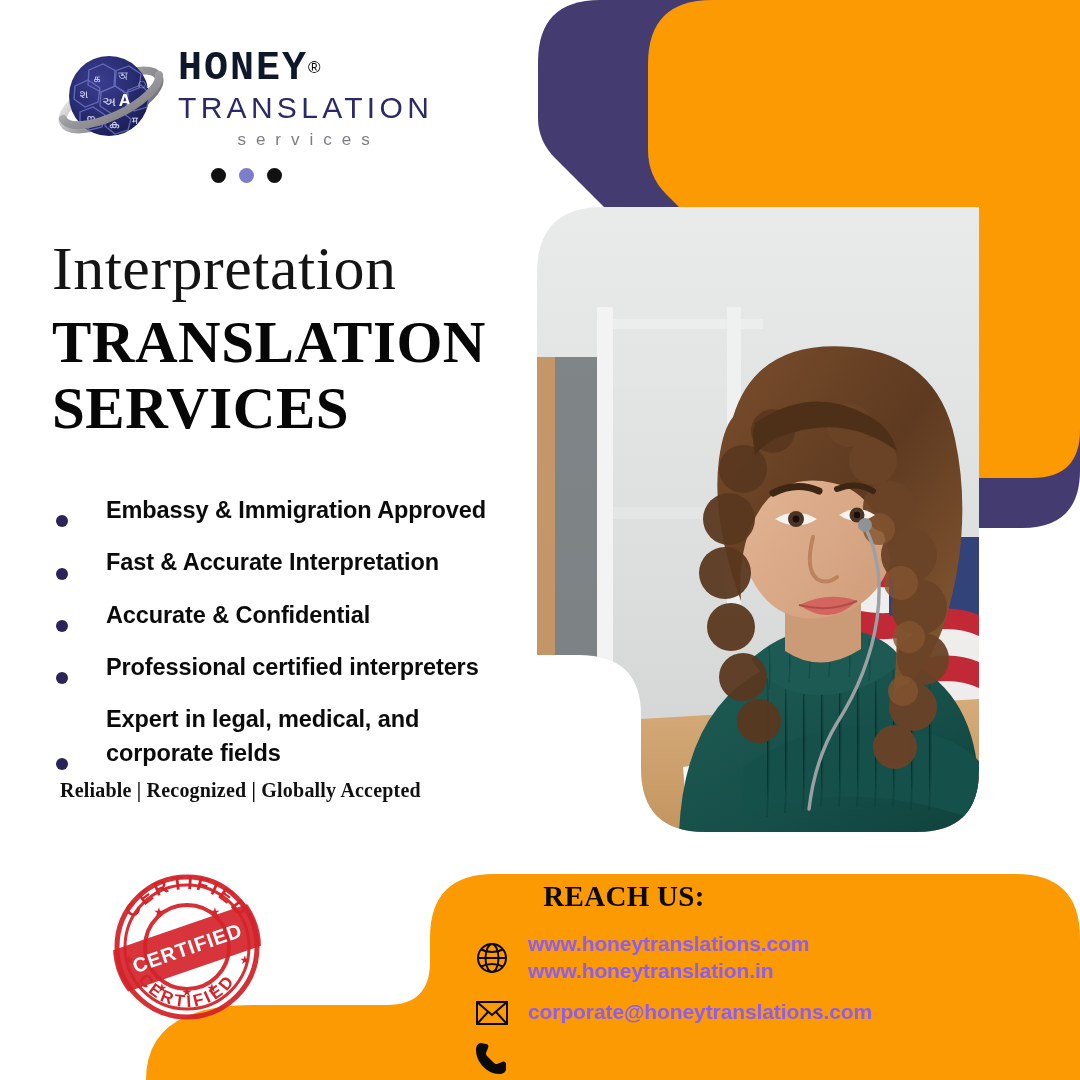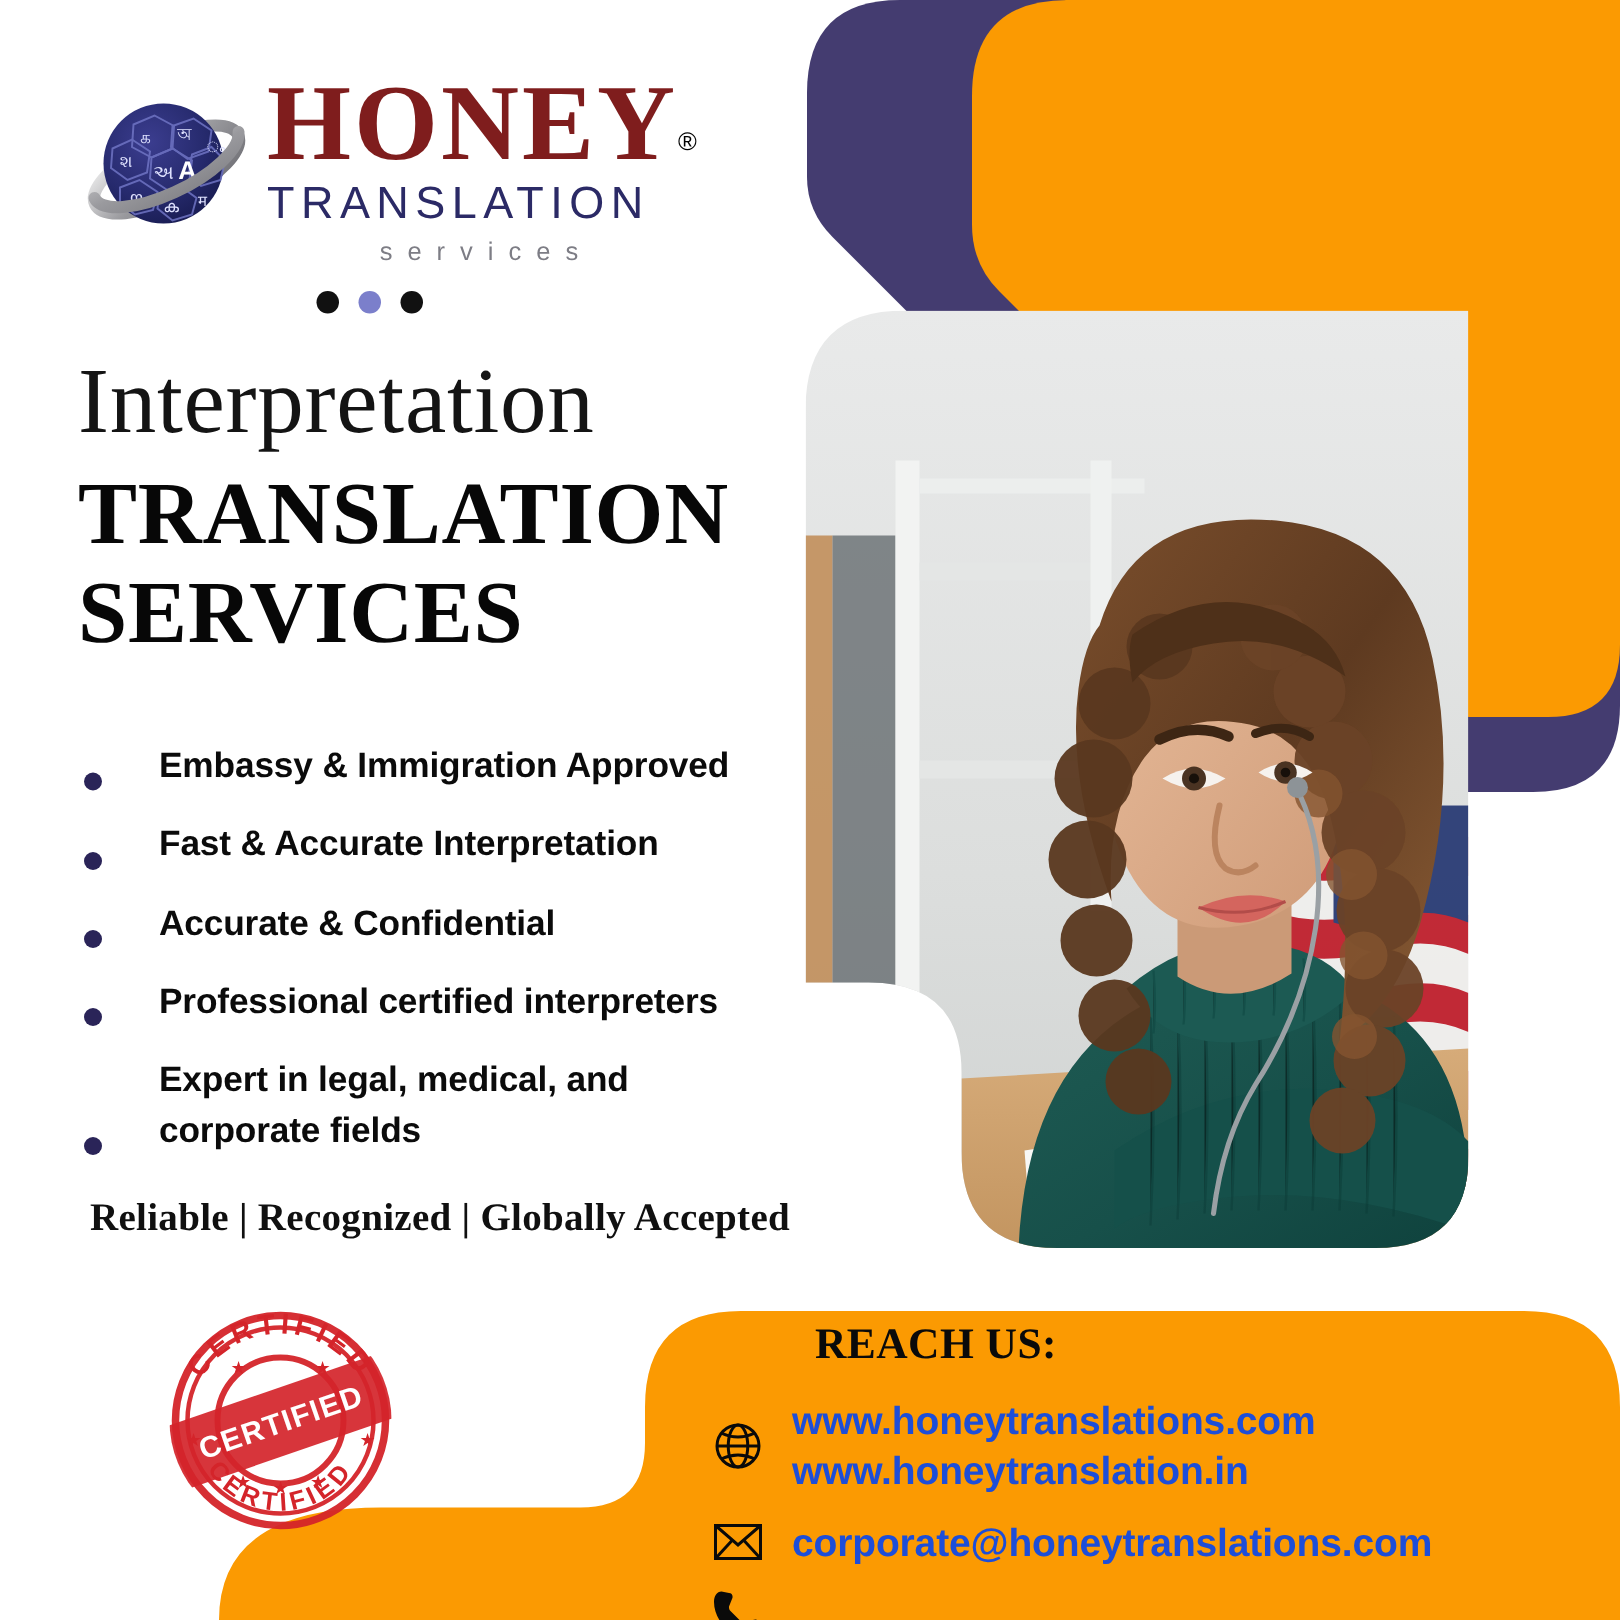--- a/index.html
+++ b/index.html
@@ -19,23 +19,23 @@
   
   .photo-wrap { position:absolute; left:537px; top:207px; width:442px; height:625px; z-index:2; }
   .photo { position:absolute; inset:0; }
 
   
   .logo-block { position:absolute; left:56px; top:44px; z-index:5; width:420px; }
   .logo-row { display:flex; align-items:center; gap:12px; }
   .globe { width:110px; height:108px; flex:0 0 110px; }
   .logo-text { padding-top:4px; }
   .logo-honey {
-    font-family:Liberation Serif, serif;
-    font-size:72px; font-weight:700; letter-spacing:2px;
-    color:#7f1d1d; line-height:0.95; position:relative; display:inline-block;
+    font-family:Liberation Mono, monospace;
+    font-size:40px; font-weight:700; letter-spacing:2px;
+    color:#0f172a; line-height:0.95; position:relative; display:inline-block;
   }
   .logo-reg { font-size:17px; vertical-align:super; font-family:"Liberation Sans",sans-serif; font-weight:400; }
   .logo-translation {
     font-family:"Liberation Sans", sans-serif;
     font-size:30px; font-weight:400; letter-spacing:4.3px;
     color:#2b2a66; line-height:1.25; margin-top:1px;
   }
   .logo-services {
     font-family:"Liberation Sans", sans-serif;
     font-size:17px; font-weight:400; letter-spacing:10px;
@@ -66,38 +66,38 @@
   .btext {
     font-family:"Liberation Sans", sans-serif;
     font-weight:700; font-size:23.5px; color:#0b0b0b;
     line-height:1.42; margin-left:38px; letter-spacing:-0.1px;
   }
 
   
   .tagline {
     position:absolute; left:60px; top:779px; z-index:5;
     font-family:"Liberation Serif", serif; font-weight:700;
-    font-size:26px; color:#101010; letter-spacing:0.2px; white-space:nowrap;margin-top:18px;
+    font-size:20px; color:#101010; letter-spacing:0.2px; white-space:nowrap;
   }
 
   
   .stamp { position:absolute; left:104px; top:868px; width:166px; height:155px; z-index:6; }
 
   
   .contact { position:absolute; left:470px; top:880px; z-index:6; width:600px; }
   .reach {
     font-family:"Liberation Serif", serif; font-weight:700;
     font-size:29px; color:#0a0a0a; letter-spacing:0.3px;
     text-align:center; width:372px; margin-left:-32px;
   }
   .c-row { display:flex; align-items:center; margin-top:14px; }
   .c-icon { width:44px; flex:0 0 44px; display:flex; align-items:center; justify-content:center; }
   .c-text {
     font-family:"Liberation Sans", sans-serif; font-weight:700;
-    font-size:26px; color:#1d4ed8; line-height:1.28; margin-left:14px; letter-spacing:-0.1px;
+    font-size:21px; color:#8b5cf6; line-height:1.28; margin-left:14px; letter-spacing:-0.1px;
   }
   .c-row.web { margin-top:18px; align-items:center; }
 </style>
 </head>
 <body>
 
 <div id="poster">
 
   <div class="shapes">
     <svg width="1080" height="1080" viewBox="0 0 1080 1080" xmlns="http://www.w3.org/2000/svg">

